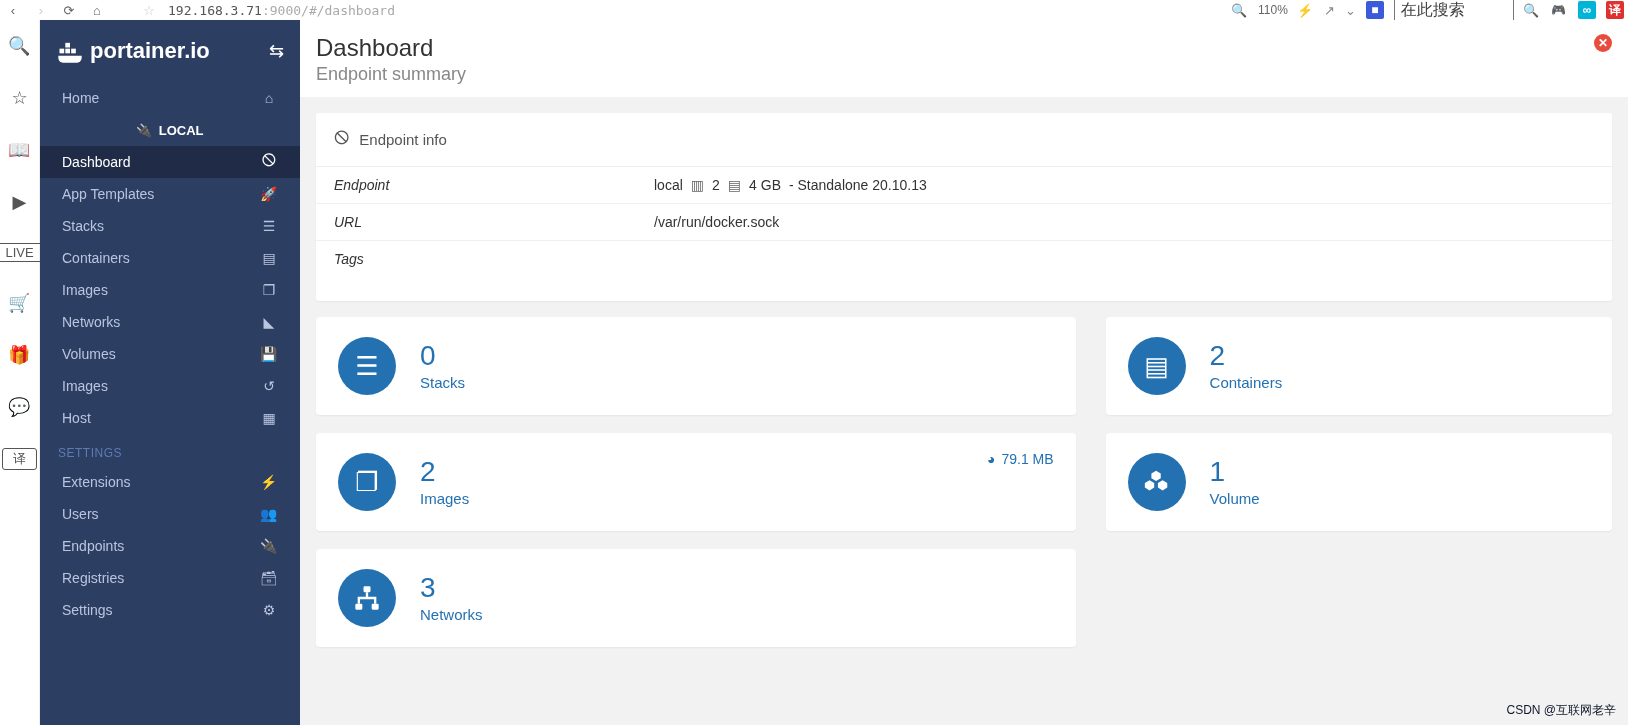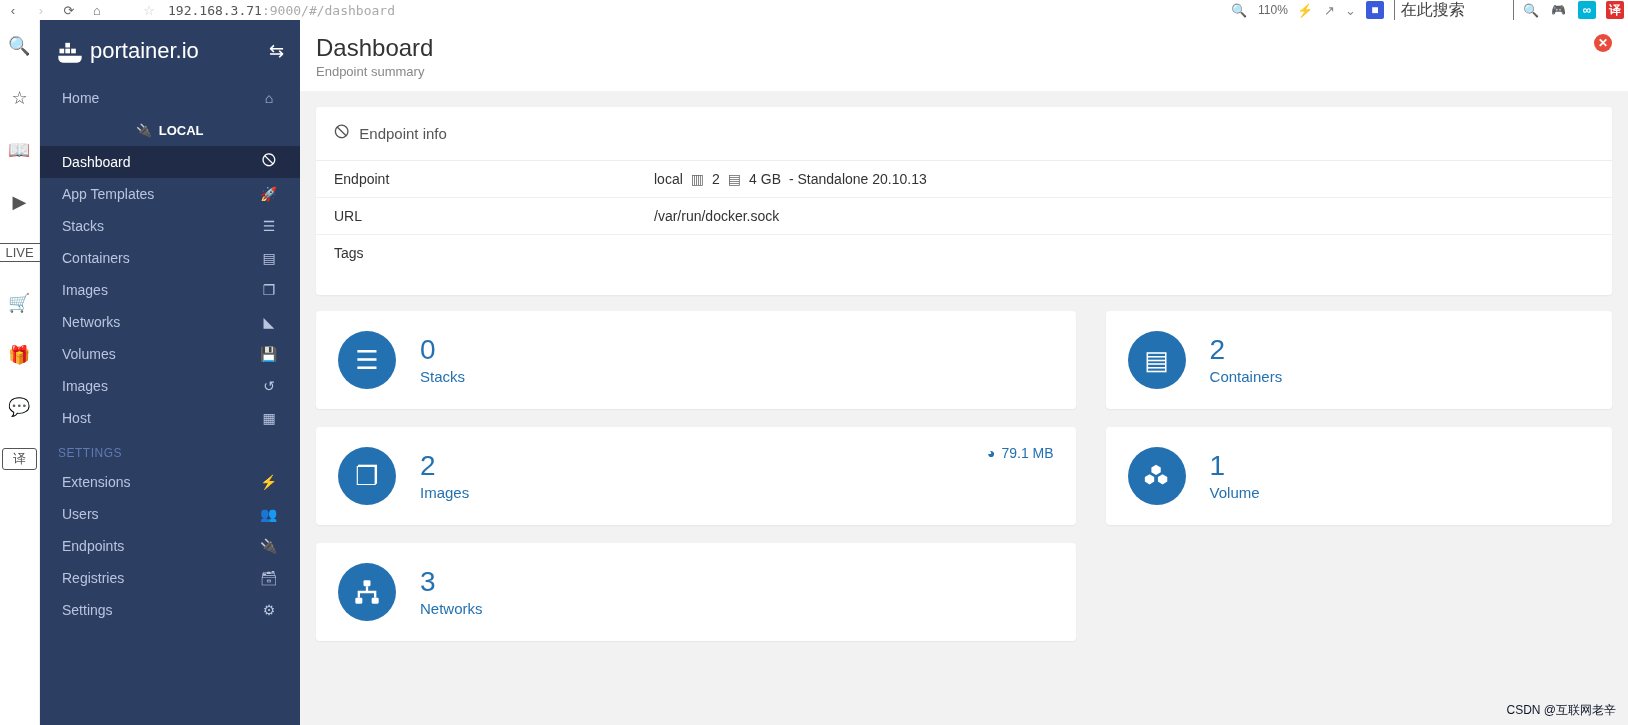--- a/index.html
+++ b/index.html
@@ -16,43 +16,43 @@
 .topbar .ext { width: 18px; height: 18px; display: inline-flex; align-items: center; justify-content: center; font-size: 12px; font-weight: bold; border-radius: 2px; }
 
 .workspace { display: flex; height: 705px; }
 
 .leftbar { width: 40px; background: #fff; border-right: 1px solid #eee; display: flex; flex-direction: column; align-items: center; padding-top: 15px; gap: 30px; color: #555; }
 .leftbar .lbicon { font-size: 18px; cursor: pointer; }
 .lbbox { border: 1px solid #555; border-radius: 3px; font-size: 13px; padding: 1px 10px; }
 
 .sidebar { width: 260px; background: #2d3e63; color: #b9c5de; display: flex; flex-direction: column; font-size: 14px; }
 .sidebar-header { height: 62px; display: flex; align-items: center; justify-content: space-between; padding: 0 16px; }
-.logo { display: flex; align-items: center; gap: 6px; color: #fff; font-size: 22px; font-weight: 400; }
+.logo { display: flex; align-items: center; gap: 6px; color: #fff; font-size: 22px; font-weight: 700; }
 .logo svg { width: 28px; height: 28px; }
 .swap-icon { color: #fff; font-size: 18px; }
 
 .sidebar-item { height: 32px; display: flex; align-items: center; justify-content: space-between; padding: 0 22px; cursor: pointer; color: #b9c5de; }
 .sidebar-item.active { background: #1f2b47; color: #fff; }
 .sidebar-section { height: 32px; display: flex; align-items: center; justify-content: center; gap: 6px; font-size: 13px; font-weight: bold; color: #fff; }
 .sidebar-heading { padding: 12px 18px 6px; font-size: 12px; color: #5e7bb3; letter-spacing: 0.5px; }
 .sidebar .icon { font-size: 14px; width: 18px; text-align: center; }
 
 .main { flex: 1; background: #f2f2f2; padding: 0 0 0 0; position: relative; overflow: auto; }
 .page-head { background: #fff; padding: 14px 0 12px 0; margin-bottom: 16px; }
 .page-title { font-size: 24px; color: #333; padding: 0 0 2px 0; }
-.page-sub { font-size: 13px; color: #888; }
+.page-sub { font-size: 18px; color: #888; }
 .title-wrap { padding-left: 0; }
 .head-row { display: flex; align-items: flex-start; padding: 0 16px; }
 .close-badge { margin-left: auto; width: 18px; height: 18px; border-radius: 50%; background: #e74c3c; color: #fff; display: flex; align-items: center; justify-content: center; font-size: 12px; font-weight: bold; }
 
 .panel { background: #fff; border-radius: 3px; margin: 0 16px 16px 16px; box-shadow: 0 1px 2px rgba(0,0,0,0.05); }
 .panel-head { padding: 14px 18px; color: #555; display: flex; align-items: center; gap: 10px; font-size: 15px; border-bottom: 1px solid #eee; }
 .info-row { display: flex; padding: 10px 18px; border-bottom: 1px solid #f0f0f0; font-size: 14px; }
 .info-row:last-child { border-bottom: none; padding-bottom: 34px; }
-.info-label { width: 320px; color: #333; font-weight: 500; }
+.info-label { width: 320px; color: #333; font-weight: 500; font-style: italic; }
 .info-value { color: #333; display: flex; align-items: center; gap: 8px; }
 .info-value .mini-icon { color: #666; }
 
 .tile-grid { display: flex; gap: 30px; padding: 0 16px; }
 .tile-col { display: flex; flex-direction: column; gap: 18px; }
 .tile-col.left { flex: 1.5; }
 .tile-col.right { flex: 1; }
 .tile { background: #fff; border-radius: 4px; padding: 20px 22px; display: flex; align-items: center; gap: 24px; box-shadow: 0 1px 2px rgba(0,0,0,0.05); cursor: pointer; position: relative; }
 .tile .circle { width: 58px; height: 58px; border-radius: 50%; background: #2471b2; color: #fff; display: flex; align-items: center; justify-content: center; font-size: 26px; flex-shrink: 0; }
 .tile .num { font-size: 28px; color: #2471b2; line-height: 1; }

